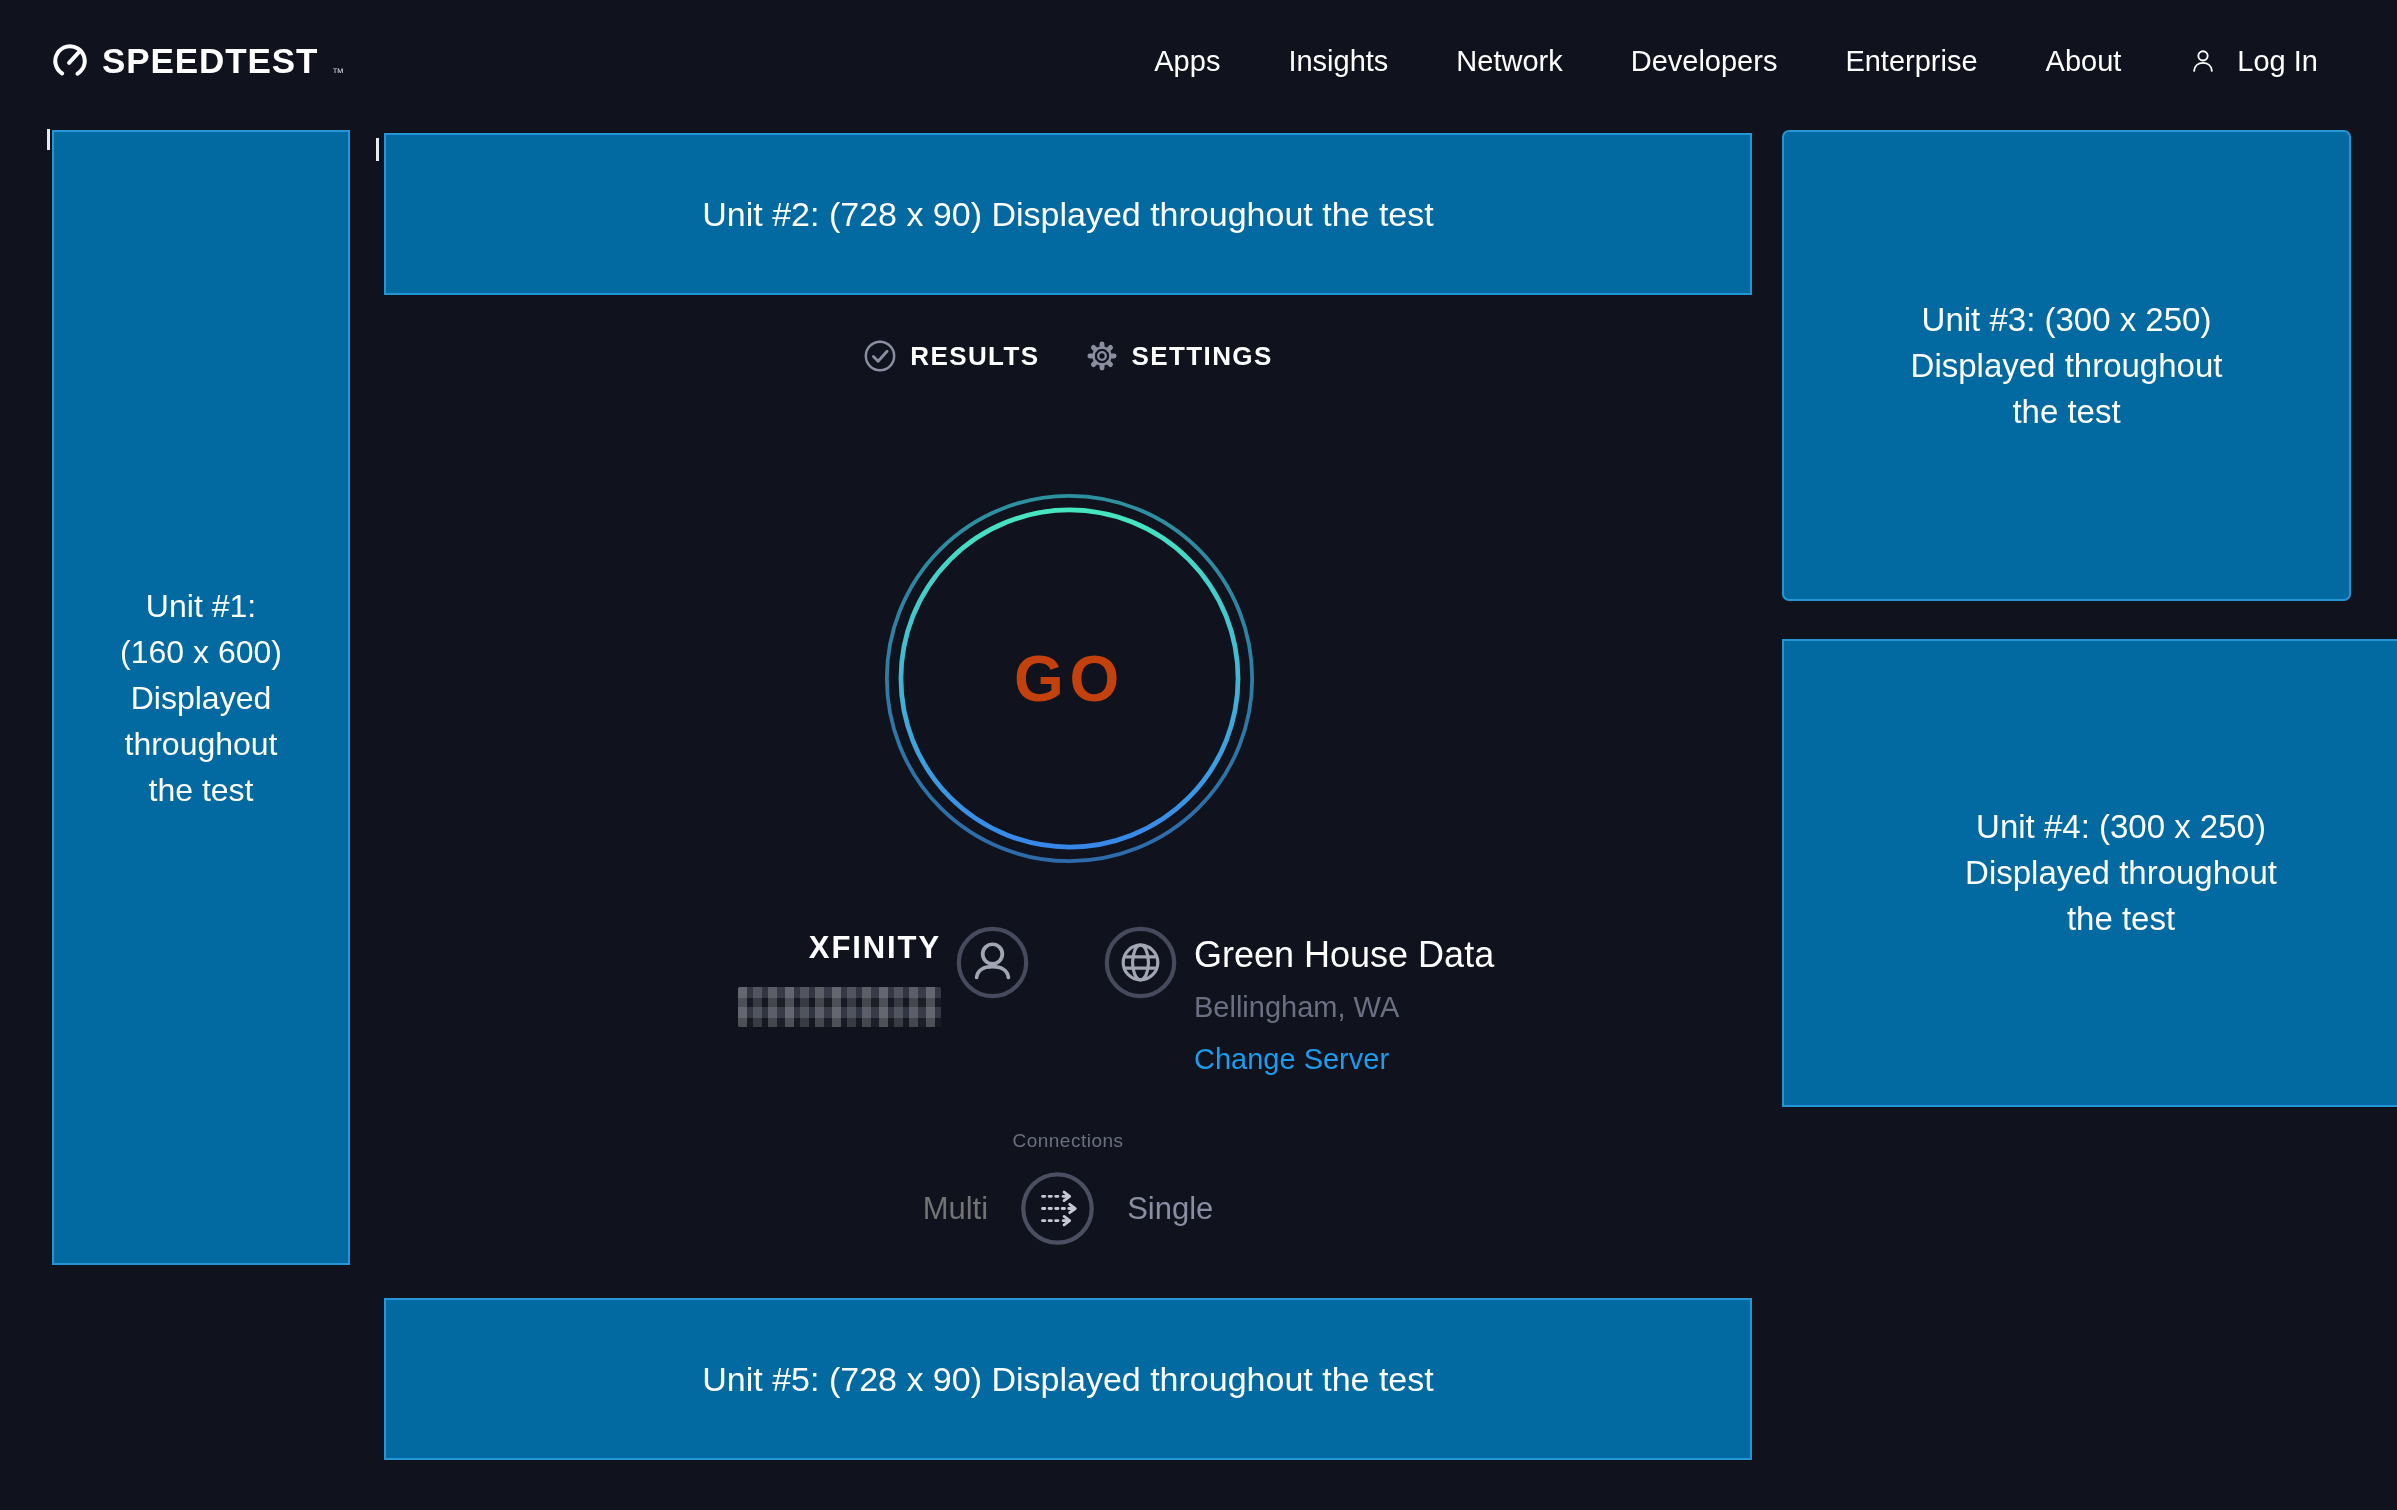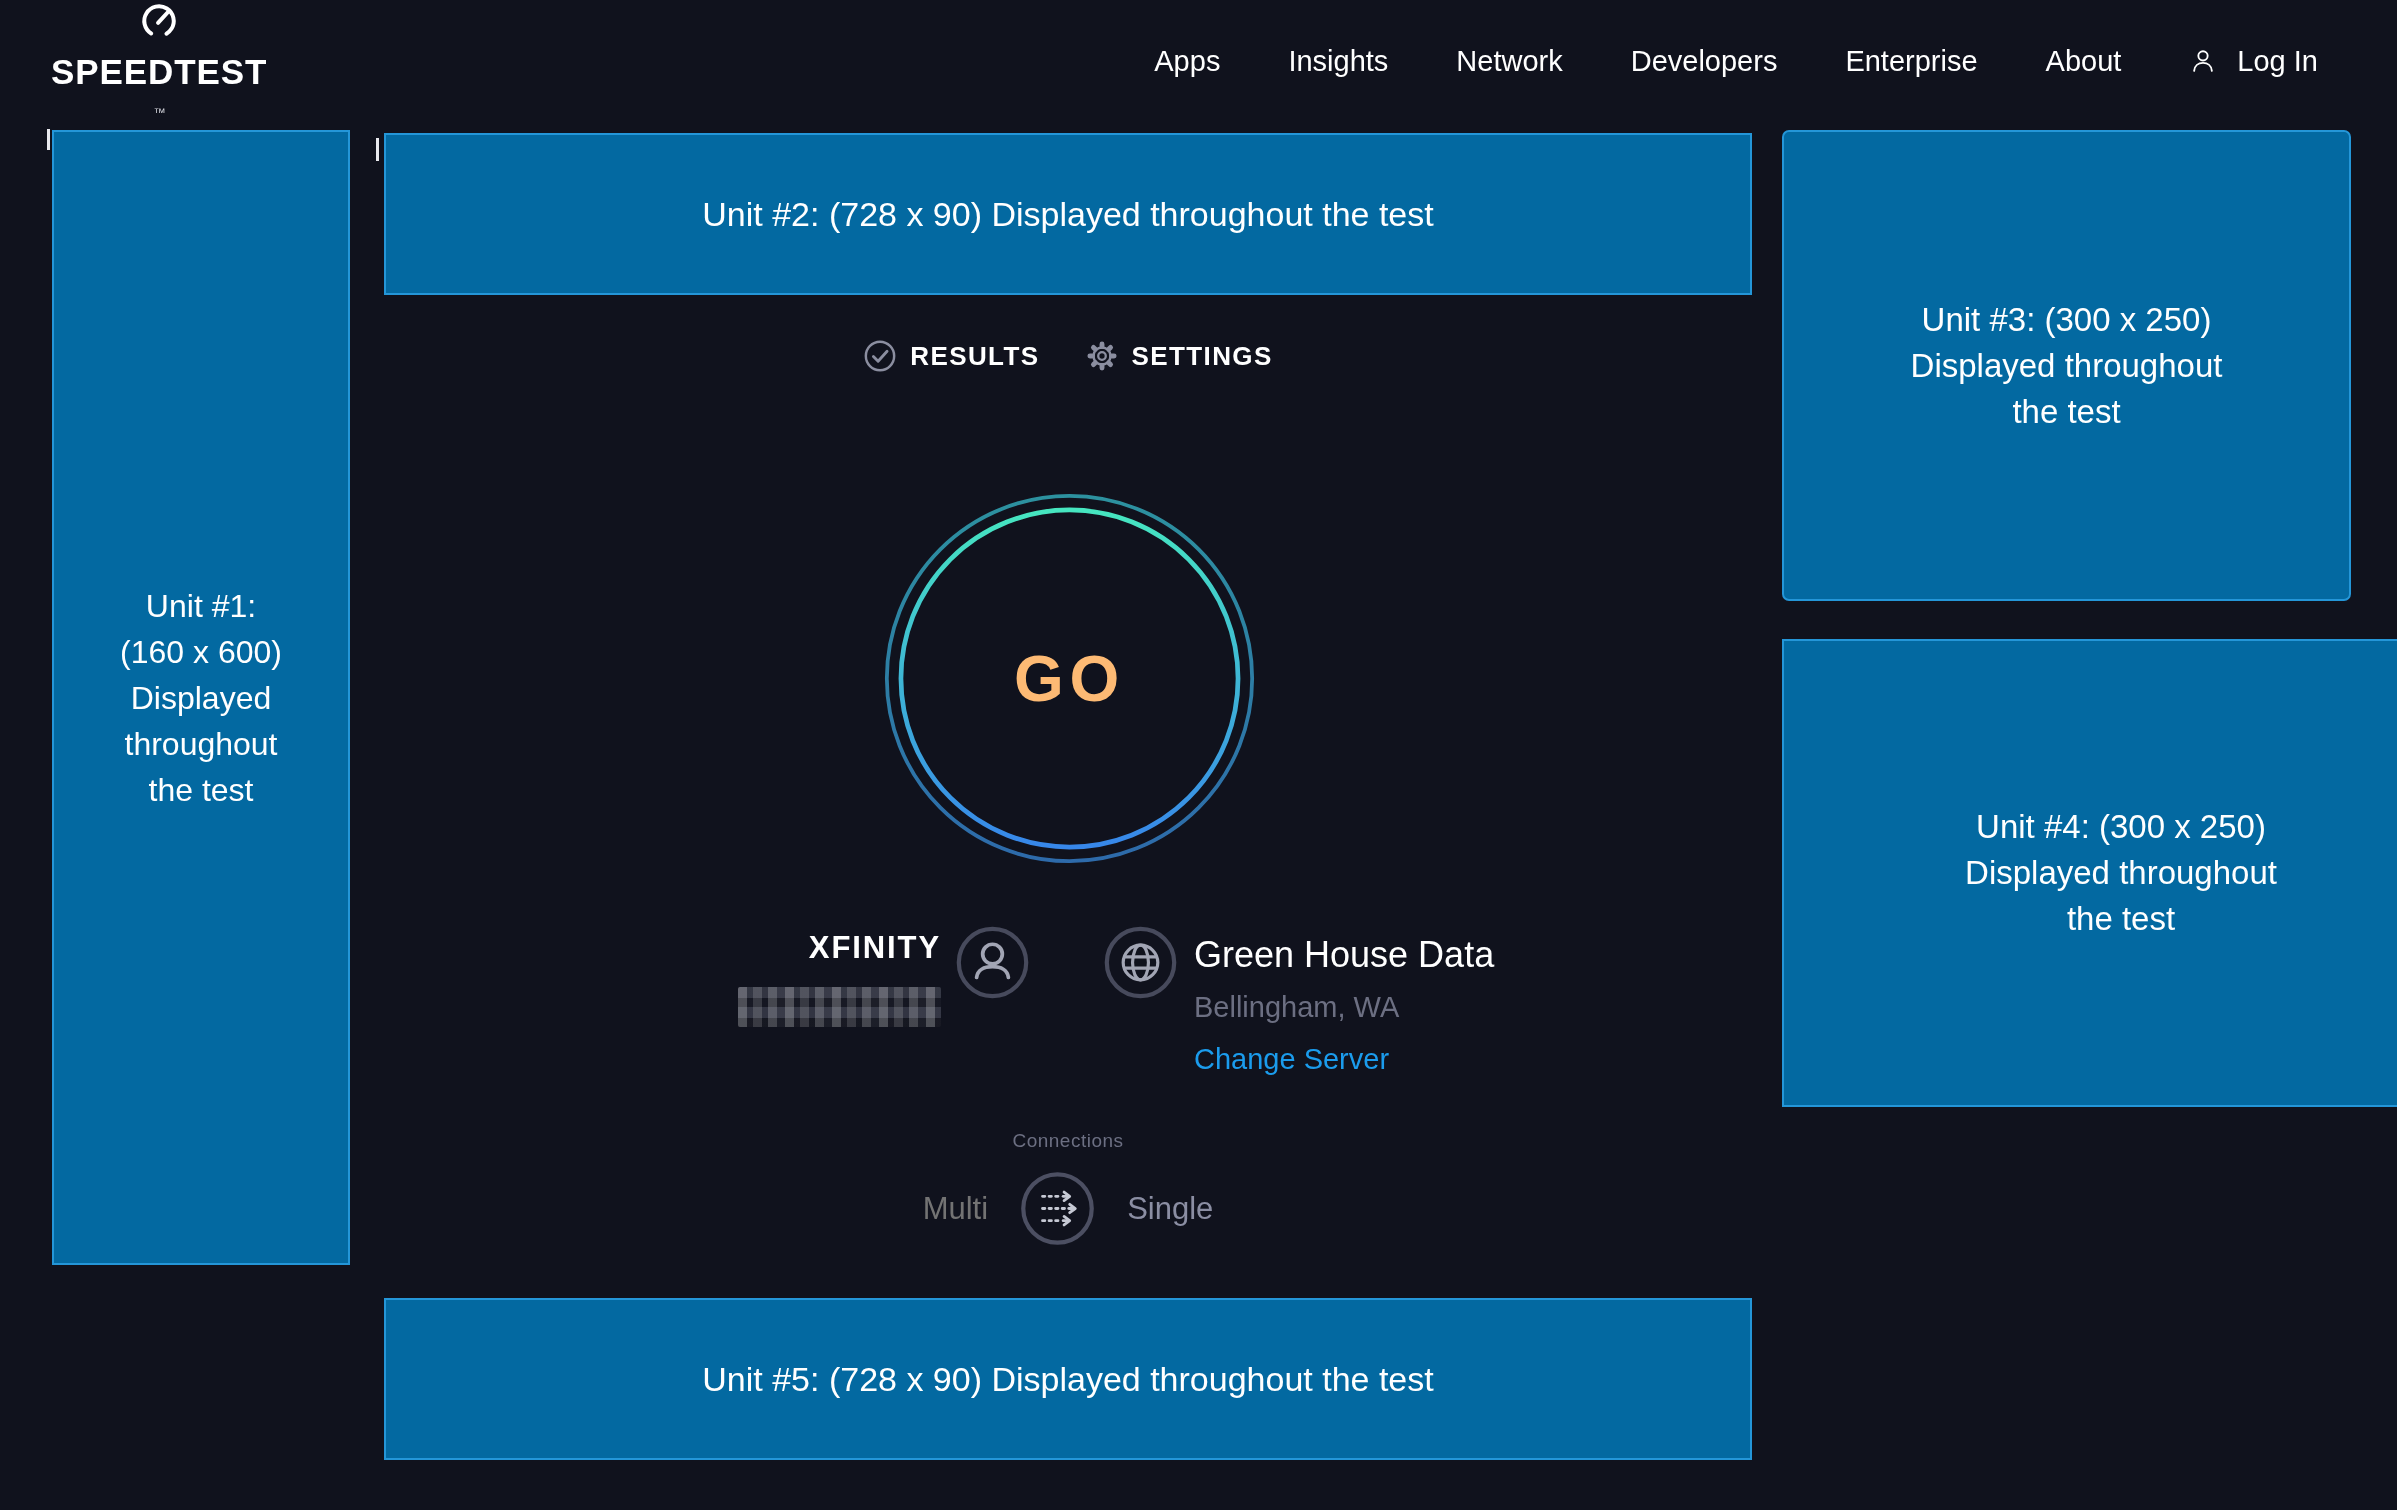--- a/index.html
+++ b/index.html
@@ -4,21 +4,21 @@
 <style>
   html,body{margin:0;padding:0;background:#10121d;}
   #app{position:relative;width:2397px;height:1510px;background:#10121d;
        font-family:"Liberation Sans",sans-serif;overflow:hidden;}
   a{text-decoration:none;}
 
   
   .header{position:absolute;left:0;top:0;width:2397px;height:109px;
           display:flex;align-items:center;justify-content:space-between;
           padding:13px 79px 0 51px;box-sizing:border-box;}
-  .brand{display:flex;align-items:center;gap:13px;color:#fff;cursor:pointer;flex-direction:column;}
+  .brand{display:flex;align-items:flex-end;gap:13px;color:#fff;cursor:pointer;}
   .brand-text{font-size:35px;font-weight:700;letter-spacing:0.9px;line-height:38px;}
   .tm{font-size:12.2px;color:#d6d7de;margin-left:0.9px;margin-top:1.9px;}
   .nav{display:flex;align-items:center;gap:68px;}
   .nav a{color:#ffffff;font-size:29px;font-weight:400;cursor:pointer;}
   .login{display:flex;align-items:center;gap:20px;}
 
   
   .ad{position:absolute;background:#0369a1;border:2.8px solid #2496d8;color:#fff;
       display:flex;flex-direction:column;align-items:center;justify-content:center;
       text-align:center;box-sizing:border-box;cursor:pointer;}
@@ -36,21 +36,21 @@
         display:flex;justify-content:center;align-items:center;gap:45px;}
   .tab{display:flex;align-items:center;gap:13px;color:#fff;font-size:26px;
        font-weight:700;letter-spacing:1.4px;cursor:pointer;}
 
   
   .go{position:absolute;left:884px;top:493px;width:371px;height:371px;
       border-radius:50%;cursor:pointer;}
   .go svg{position:absolute;left:0;top:0;}
   .go-label{position:absolute;left:0;top:0;width:100%;height:100%;
             display:flex;align-items:center;justify-content:center;
-            font-size:64px;font-weight:700;letter-spacing:5.6px;color:#fdba74;}
+            font-size:64px;font-weight:700;letter-spacing:5.6px;color:#c2410c;}
 
   
   .provider-name{position:absolute;left:659px;top:930px;width:282px;text-align:right;
                  font-size:31px;font-weight:700;letter-spacing:1.9px;color:#fff;}
   .redacted{position:absolute;left:738px;top:987px;width:203px;height:40px;border-radius:1.9px;
     background:
       repeating-linear-gradient(90deg, rgba(255,255,255,0.26) 0 8.5px, rgba(255,255,255,0.03) 8.5px 15px,
         rgba(255,255,255,0.17) 15px 23.5px, rgba(255,255,255,0.02) 23.5px 30px,
         rgba(255,255,255,0.22) 30px 39px, rgba(255,255,255,0.05) 39px 47px),
       repeating-linear-gradient(0deg, rgba(18,20,30,0.55) 0 9.4px, rgba(96,100,118,0.38) 9.4px 20px,

